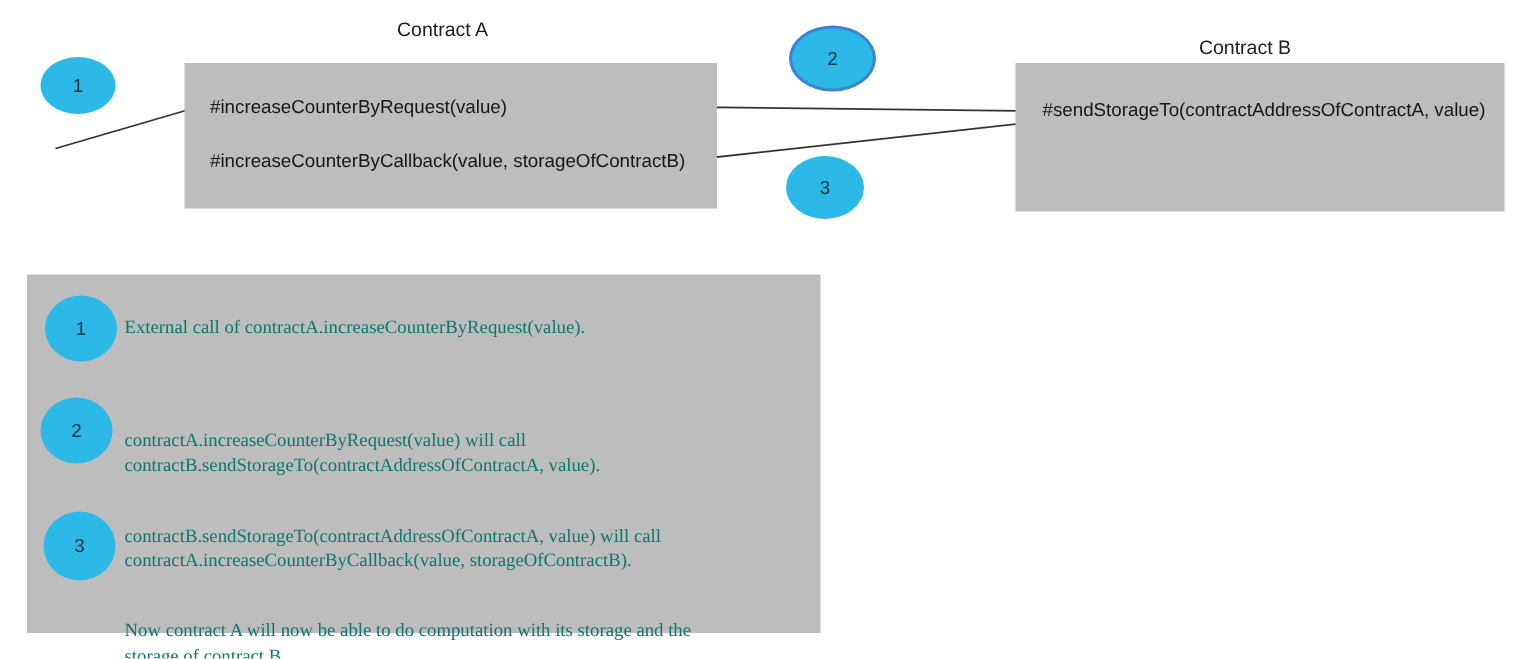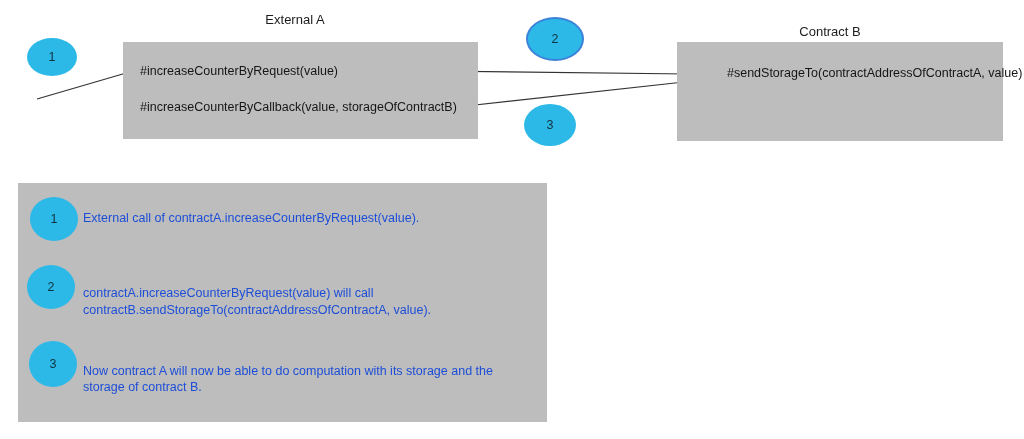--- a/index.html
+++ b/index.html
@@ -53,22 +53,23 @@
     border:2px solid var(--circle-border-blue);
   }
   .legend-box{
     background:var(--box-gray);
   }
   .legend-text{
     position:absolute;
     font-size:12.5px;
     line-height:16.5px;
     white-space:pre-line;
-    color:#1d4ed8;
+    color:#0f766e;
     width:458px;
+    font-family:Liberation Serif, serif;
   }
   .legend-text .note{
     margin-top:14px;
     white-space:pre-line;
   }
   svg.arrows{
     position:absolute;
     left:0;top:0;
     width:1024px;height:439px;
     pointer-events:none;
@@ -93,41 +94,43 @@
     <defs>
       <marker id="ah" markerWidth="10" markerHeight="10" refX="7" refY="4" orient="auto" markerUnits="userSpaceOnUse">
         <path class="arrowhead" d="M1,1 L7,4 L1,7"></path>
       </marker>
     </defs>
     <line class="shaft" x1="37" y1="99" x2="133" y2="71" marker-end="url(#ah)"></line>
     <line class="shaft" x1="341" y1="70" x2="688" y2="74" marker-end="url(#ah)"></line>
     <line class="shaft" x1="684" y1="82" x2="466" y2="106" marker-end="url(#ah)"></line>
   </svg>
 
-  <div class="abs contract-title" style="left:215px;top:12px;">External A</div>
+  <div class="abs contract-title" style="left:215px;top:12px;">Contract A</div>
   <div class="abs contract-box" style="left:123px;top:42px;width:355px;height:97px;"></div>
   <div class="method" style="left:140px;top:64px;">#increaseCounterByRequest(value)</div>
   <div class="method" style="left:140px;top:100px;">#increaseCounterByCallback(value, storageOfContractB)</div>
 
   <div class="abs contract-title" style="left:750px;top:12px;margin-top:12px;">Contract B</div>
   <div class="abs contract-box" style="left:677px;top:42px;width:326px;height:99px;"></div>
-  <div class="method" style="left:695px;top:66px;margin-left:32px;">#sendStorageTo(contractAddressOfContractA, value)</div>
+  <div class="method" style="left:695px;top:66px;">#sendStorageTo(contractAddressOfContractA, value)</div>
 
   <div class="step-circle" style="left:27px;top:38px;width:50px;height:38px;">1</div>
   <div class="step-circle bordered" style="left:526px;top:17px;width:58px;height:44px;">2</div>
   <div class="step-circle" style="left:524px;top:104px;width:52px;height:42px;">3</div>
 
   <div class="abs legend-box" style="left:18px;top:183px;width:529px;height:239px;"></div>
 
   <div class="step-circle" style="left:30px;top:197px;width:48px;height:44px;">1</div>
   <div class="legend-text" style="left:83px;top:210px;">External call of contractA.increaseCounterByRequest(value).</div>
 
   <div class="step-circle" style="left:27px;top:265px;width:48px;height:44px;">2</div>
   <div class="legend-text" style="left:83px;top:271px;margin-top:14px;">contractA.increaseCounterByRequest(value) will call
 contractB.sendStorageTo(contractAddressOfContractA, value).</div>
 
   <div class="step-circle" style="left:29px;top:341px;width:48px;height:46px;">3</div>
   <div class="legend-text" style="left:83px;top:332px;">
+    <div>contractB.sendStorageTo(contractAddressOfContractA, value) will call
+contractA.increaseCounterByCallback(value, storageOfContractB).</div>
     <div class="note">Now contract A will now be able to do computation with its storage and the
 storage of contract B.</div>
   </div>
 
 </div>
 
 </body></html>

